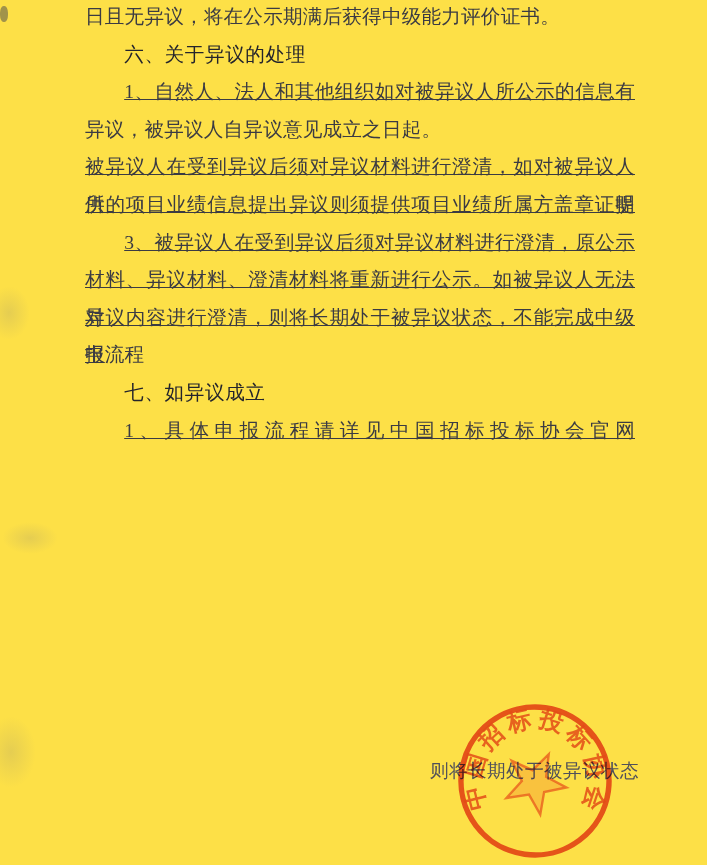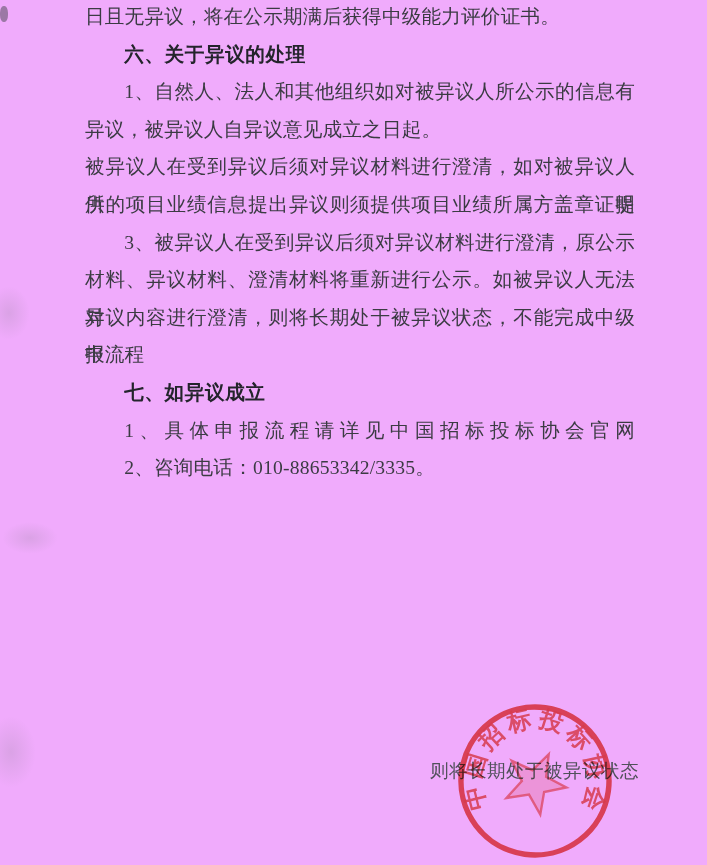--- a/index.html
+++ b/index.html
@@ -1,19 +1,19 @@
 <!DOCTYPE html>
 <html><head>
 <meta charset="utf-8">
 <style>
   html,body{margin:0;padding:0;background:#ffffff;}
   .page{
     position:relative;
     width:707px;height:865px;
-    background:#f0abfc;
+    background:#fde047;
     overflow:hidden;
     font-family:"Liberation Serif","DejaVu Serif",serif;
   }
   
   .doc-body{
     position:absolute;
     left:85px;top:-2px;width:550px;
     font-size:19.6px;
     line-height:37.6px;
     color:#3b3b43;
@@ -22,24 +22,25 @@
   .line{
     height:37.6px;
     white-space:nowrap;
     text-align:left;
   }
   .line.j{               
     white-space:normal;
     text-align:justify;
     text-align-last:justify;
     text-justify:inter-character;
+    text-decoration:underline;
   }
   .line.indent{ text-indent:2em; }
   .line.heading{
-    font-weight:bold;
+    font-weight:normal;
     color:#24242c;
     letter-spacing:0.6px;
   }
   
   .date-line{
     position:absolute;
     left:430px;top:758px;
     font-size:18.6px;
     letter-spacing:0.4px;
     color:#50505a;
@@ -95,21 +96,20 @@
       <div class="line indent j">1、自然人、法人和其他组织如对被异议人所公示的信息有</div>
       <div class="line">异议，被异议人自异议意见成立之日起。</div>
       <div class="line j">被异议人在受到异议后须对异议材料进行澄清，如对被异议人所提</div>
       <div class="line j">供的项目业绩信息提出异议则须提供项目业绩所属方盖章证明</div>
       <div class="line indent j">3、被异议人在受到异议后须对异议材料进行澄清，原公示</div>
       <div class="line j">材料、异议材料、澄清材料将重新进行公示。如被异议人无法对</div>
       <div class="line j">异议内容进行澄清，则将长期处于被异议状态，不能完成中级申</div>
       <div class="line">报流程</div>
       <div class="line heading indent">七、如异议成立</div>
       <div class="line indent j">1、具体申报流程请详见中国招标投标协会官网</div>
-      <div class="line indent">2、咨询电话：010-88653342/3335。</div>
     </div>
 
   <div class="date-line">则将长期处于被异议状态</div>
 
   <div class="seal">
     <svg viewBox="0 0 172 172" xmlns="http://www.w3.org/2000/svg">
 
       <circle cx="86" cy="86" r="74" fill="none" stroke="#e13a33" stroke-width="5.5" opacity="0.88"></circle>
 
       <polygon points="86,56 93.6,77.5 116.4,78.1 98.4,92.0 104.8,113.9 86,101 67.2,113.9 73.6,92.0 55.6,78.1 78.4,77.5" transform="rotate(18 86 88)" fill="rgba(242,135,128,0.30)" stroke="rgba(232,90,84,0.75)" stroke-width="2.4"></polygon>

